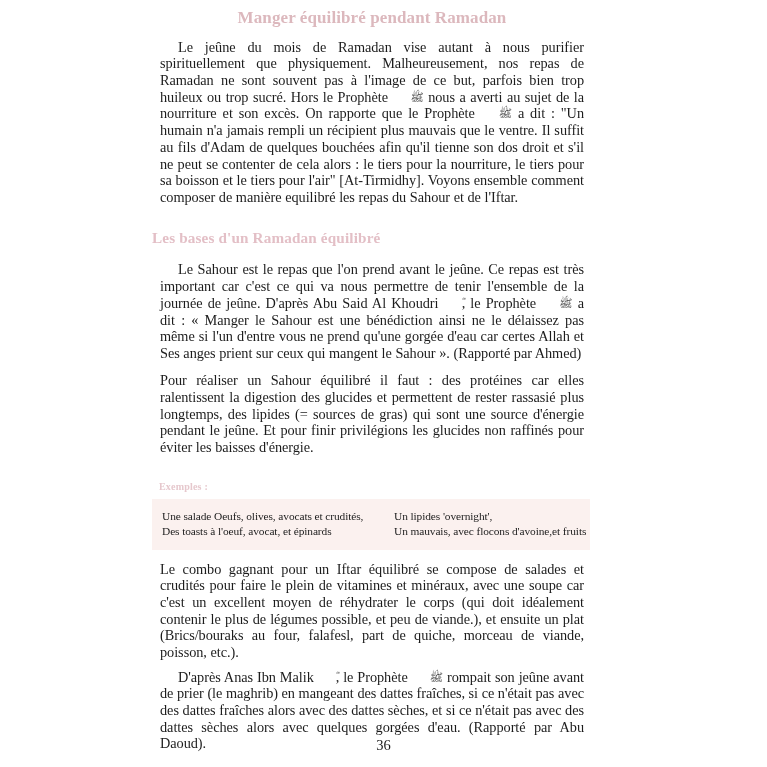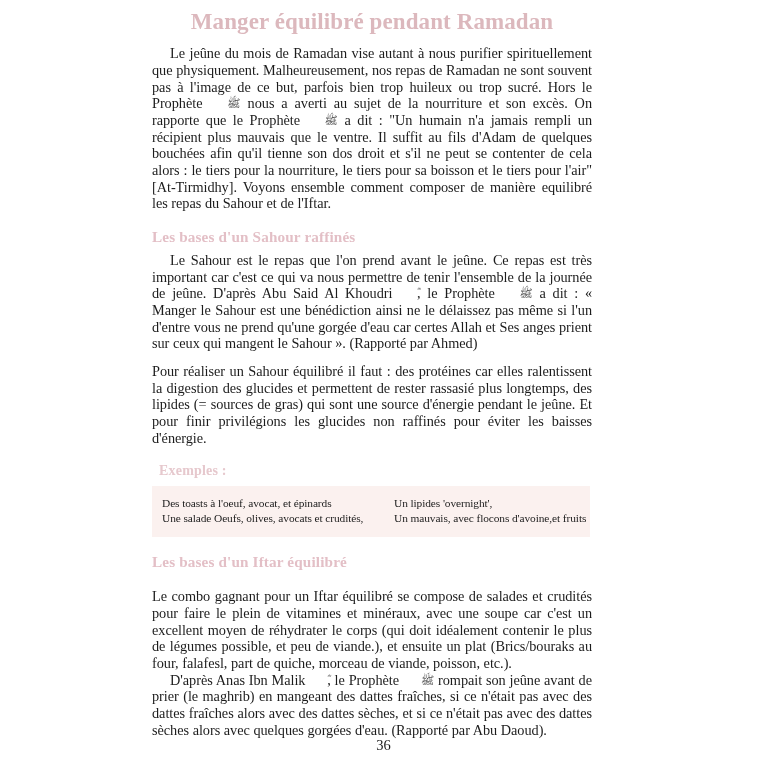--- a/index.html
+++ b/index.html
@@ -20,37 +20,37 @@
     height: 767px;
     background: #ffffff;
   }
   .content {
     position: absolute;
     left: 152px;
     top: 0;
     width: 440px;
   }
   .page-title {
-    font-size: 23px;
+    font-size: 17px;
     font-weight: bold;
     color: #dcb8bd;
     text-align: center;
     letter-spacing: 0.1px;
     line-height: 1.1;
     margin: 0;
     padding-top: 9px;
     padding-bottom: 0;
     white-space: nowrap;
   }
   .para {
     font-size: 14.3px;
     line-height: 1.165;
     text-align: justify;
     text-justify: inter-word;
-    margin: 0;
+    margin: 8px;
     letter-spacing: -0.05px;
     word-spacing: 0.1px;
     hyphens: manual;
   }
   .para.first-block {
     margin-top: 11px;
     text-indent: 18px;
   }
   .para.indented {
     text-indent: 18px;
@@ -61,21 +61,21 @@
   .section-head {
     font-size: 15.2px;
     font-weight: bold;
     color: #e3bfc6;
     margin: 0;
     padding-top: 16px;
     padding-bottom: 6px;
     letter-spacing: 0.15px;
   }
   .examples-label {
-    font-size: 14px;
+    font-size: 10px;
     font-weight: bold;
     color: #e6c8cd;
     margin: 0;
     padding-top: 17px;
     padding-bottom: 7px;
     padding-left: 7px;
     letter-spacing: 0.2px;
   }
   .examples-box {
     background: #fbf1ef;
@@ -123,40 +123,39 @@
 <body>
 
 <div class="page">
 
   <div class="content">
 
     <h1 class="page-title">Manger équilibré pendant Ramadan</h1>
 
     <p class="para first-block">Le jeûne du mois de Ramadan vise autant à nous purifier spirituellement que physiquement. Malheureusement, nos repas de Ramadan ne sont souvent pas à l'image de ce but, parfois bien trop huileux ou trop sucré. Hors le Prophète <span class="saw">ﷺ</span> nous a averti au sujet de la nourriture et son excès. On rapporte que le Prophète <span class="saw">ﷺ</span> a dit : "Un humain n'a jamais rempli un récipient plus mauvais que le ventre. Il suffit au fils d'Adam de quelques bouchées afin qu'il tienne son dos droit et s'il ne peut se contenter de cela alors : le tiers pour la nourriture, le tiers pour sa boisson et le tiers pour l'air" [At-Tirmidhy]. Voyons ensemble comment composer de manière equilibré les repas du Sahour et de l'Iftar.</p>
 
-    <h2 class="section-head">Les bases d'un Sahour raffinés</h2>
+    <h2 class="section-head">Les bases d'un Ramadan équilibré</h2>
 
     <p class="para indented">Le Sahour est le repas que l'on prend avant le jeûne. Ce repas est très important car c'est ce qui va nous permettre de tenir l'ensemble de la journée de jeûne. D'après Abu Said Al Khoudri <span class="saw">ؓ</span>, le Prophète <span class="saw">ﷺ</span> a dit : « Manger le Sahour est une bénédiction ainsi ne le délaissez pas même si l'un d'entre vous ne prend qu'une gorgée d'eau car certes Allah et Ses anges prient sur ceux qui mangent le Sahour ». (Rapporté par Ahmed)</p>
 
     <p class="para gap">Pour réaliser un Sahour équilibré il faut : des protéines car elles ralentissent la digestion des glucides et permettent de rester rassasié plus longtemps, des lipides (= sources de gras) qui sont une source d'énergie pendant le jeûne. Et pour finir privilégions les glucides non raffinés pour éviter les baisses d'énergie.</p>
 
     <h3 class="examples-label">Exemples :</h3>
 
     <div class="examples-box">
       <div class="examples-col left">
+        <div>Une salade Oeufs, olives, avocats et crudités,</div>
         <div>Des toasts à l'oeuf, avocat, et épinards</div>
-        <div>Une salade Oeufs, olives, avocats et crudités,</div>
       </div>
       <div class="examples-col right">
         <div>Un lipides 'overnight',</div>
         <div>Un mauvais, avec flocons d'avoine,et fruits</div>
       </div>
     </div>
 
-    <h2 class="section-head">Les bases d'un Iftar équilibré</h2>
 
     <p class="para gap">Le combo gagnant pour un Iftar équilibré se compose de salades et crudités pour faire le plein de vitamines et minéraux, avec une soupe car c'est un excellent moyen de réhydrater le corps (qui doit idéalement contenir le plus de légumes possible, et peu de viande.), et ensuite un plat (Brics/bouraks au four, falafesl, part de quiche, morceau de viande, poisson, etc.).</p>
 
     <p class="para indented">D'après Anas Ibn Malik <span class="saw">ؓ</span>, le Prophète <span class="saw">ﷺ</span> rompait son jeûne avant de prier (le maghrib) en mangeant des dattes fraîches, si ce n'était pas avec des dattes fraîches alors avec des dattes sèches, et si ce n'était pas avec des dattes sèches alors avec quelques gorgées d'eau. (Rapporté par Abu Daoud).</p>
 
   </div>
 
   <div class="page-number">36</div>
 
 </div>

